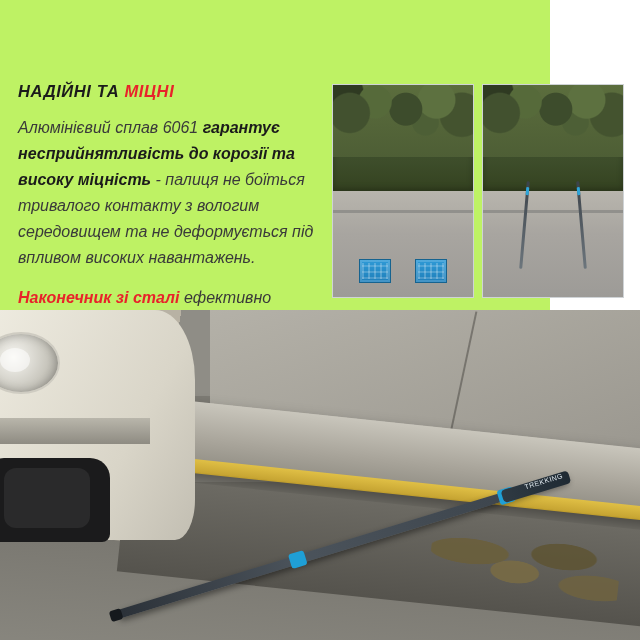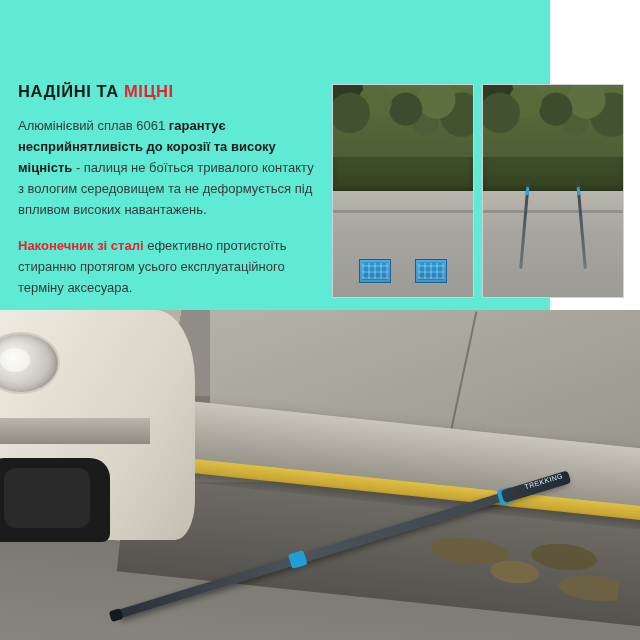--- a/index.html
+++ b/index.html
@@ -16,21 +16,22 @@
     font-family: "Liberation Sans", sans-serif;
   }
 
   
   .top-block {
     position: absolute;
     left: 0;
     top: 0;
     width: 550px;
     height: 310px;
-    background: #5eead4;
+    background: #bef264;
+    font-style: italic;
   }
 
   .text-col {
     position: absolute;
     left: 18px;
     top: 82px;
     width: 305px;
   }
 
   .headline {
@@ -39,21 +40,21 @@
     letter-spacing: 0.6px;
     color: #1b1b1b;
     margin: 0 0 14px 0;
     line-height: 1.15;
   }
   .headline .accent {
     color: #e8232a;
   }
 
   .para {
-    font-size: 13px;
+    font-size: 16px;
     line-height: 1.62;
     color: #3a3a3a;
     margin: 0 0 15px 0;
   }
   .para b {
     color: #1b1b1b;
     font-weight: bold;
   }
   .para .red {
     color: #e8232a;

